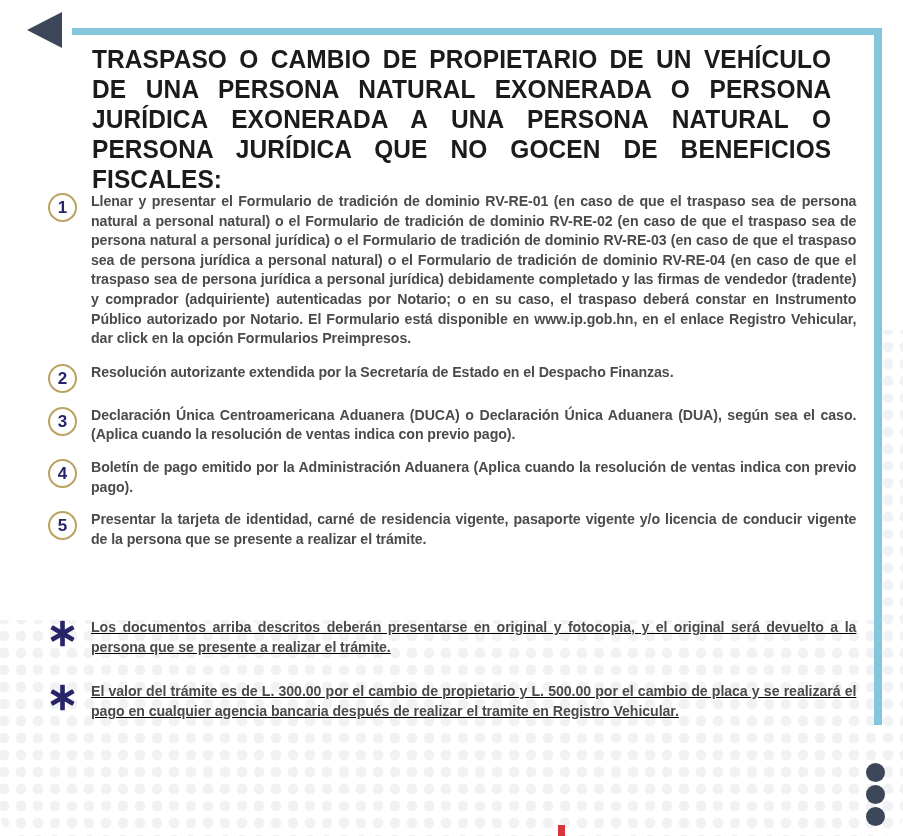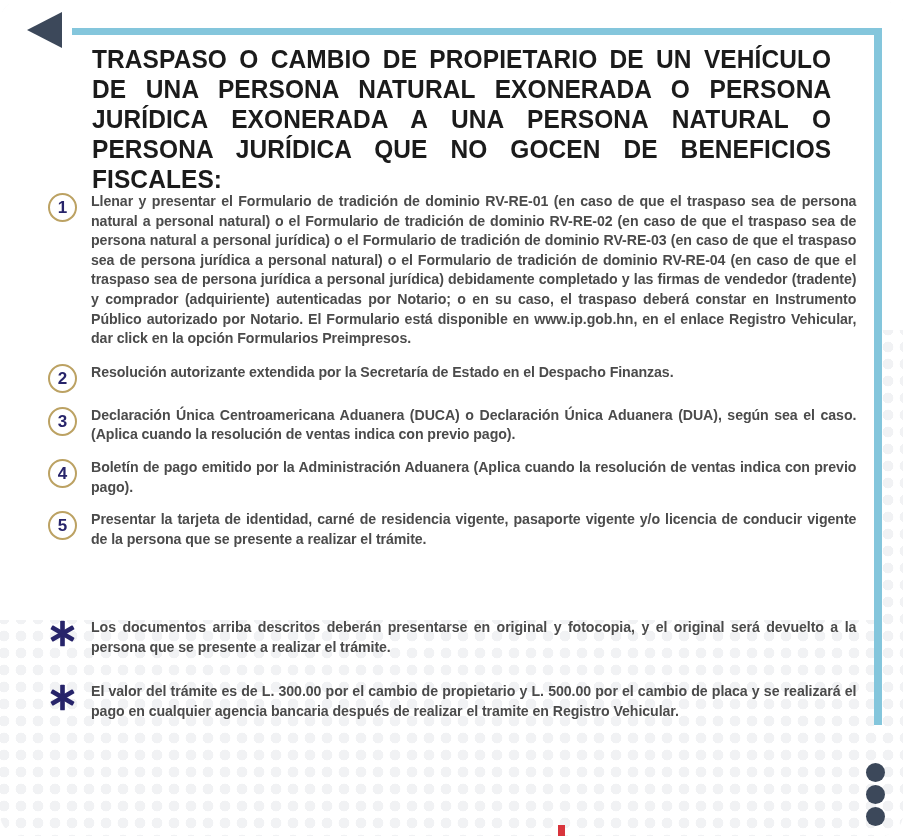--- a/index.html
+++ b/index.html
@@ -170,21 +170,21 @@
     transform: scaleX(0.985);
     transform-origin: left top;
   }
 
   .notes {
     position: absolute;
     left: 48px;
     top: 618px;
     width: 820px;
   }
-  .notes .item { margin-bottom: 25px; }
+  .notes .item { margin-bottom: 25px; text-decoration: underline; }
 </style>
 </head>
 <body>
 
 <div id="page">
 
   <div class="content-plate"></div>
   <div class="content-plate-2"></div>
 
   <div class="tri"></div>

